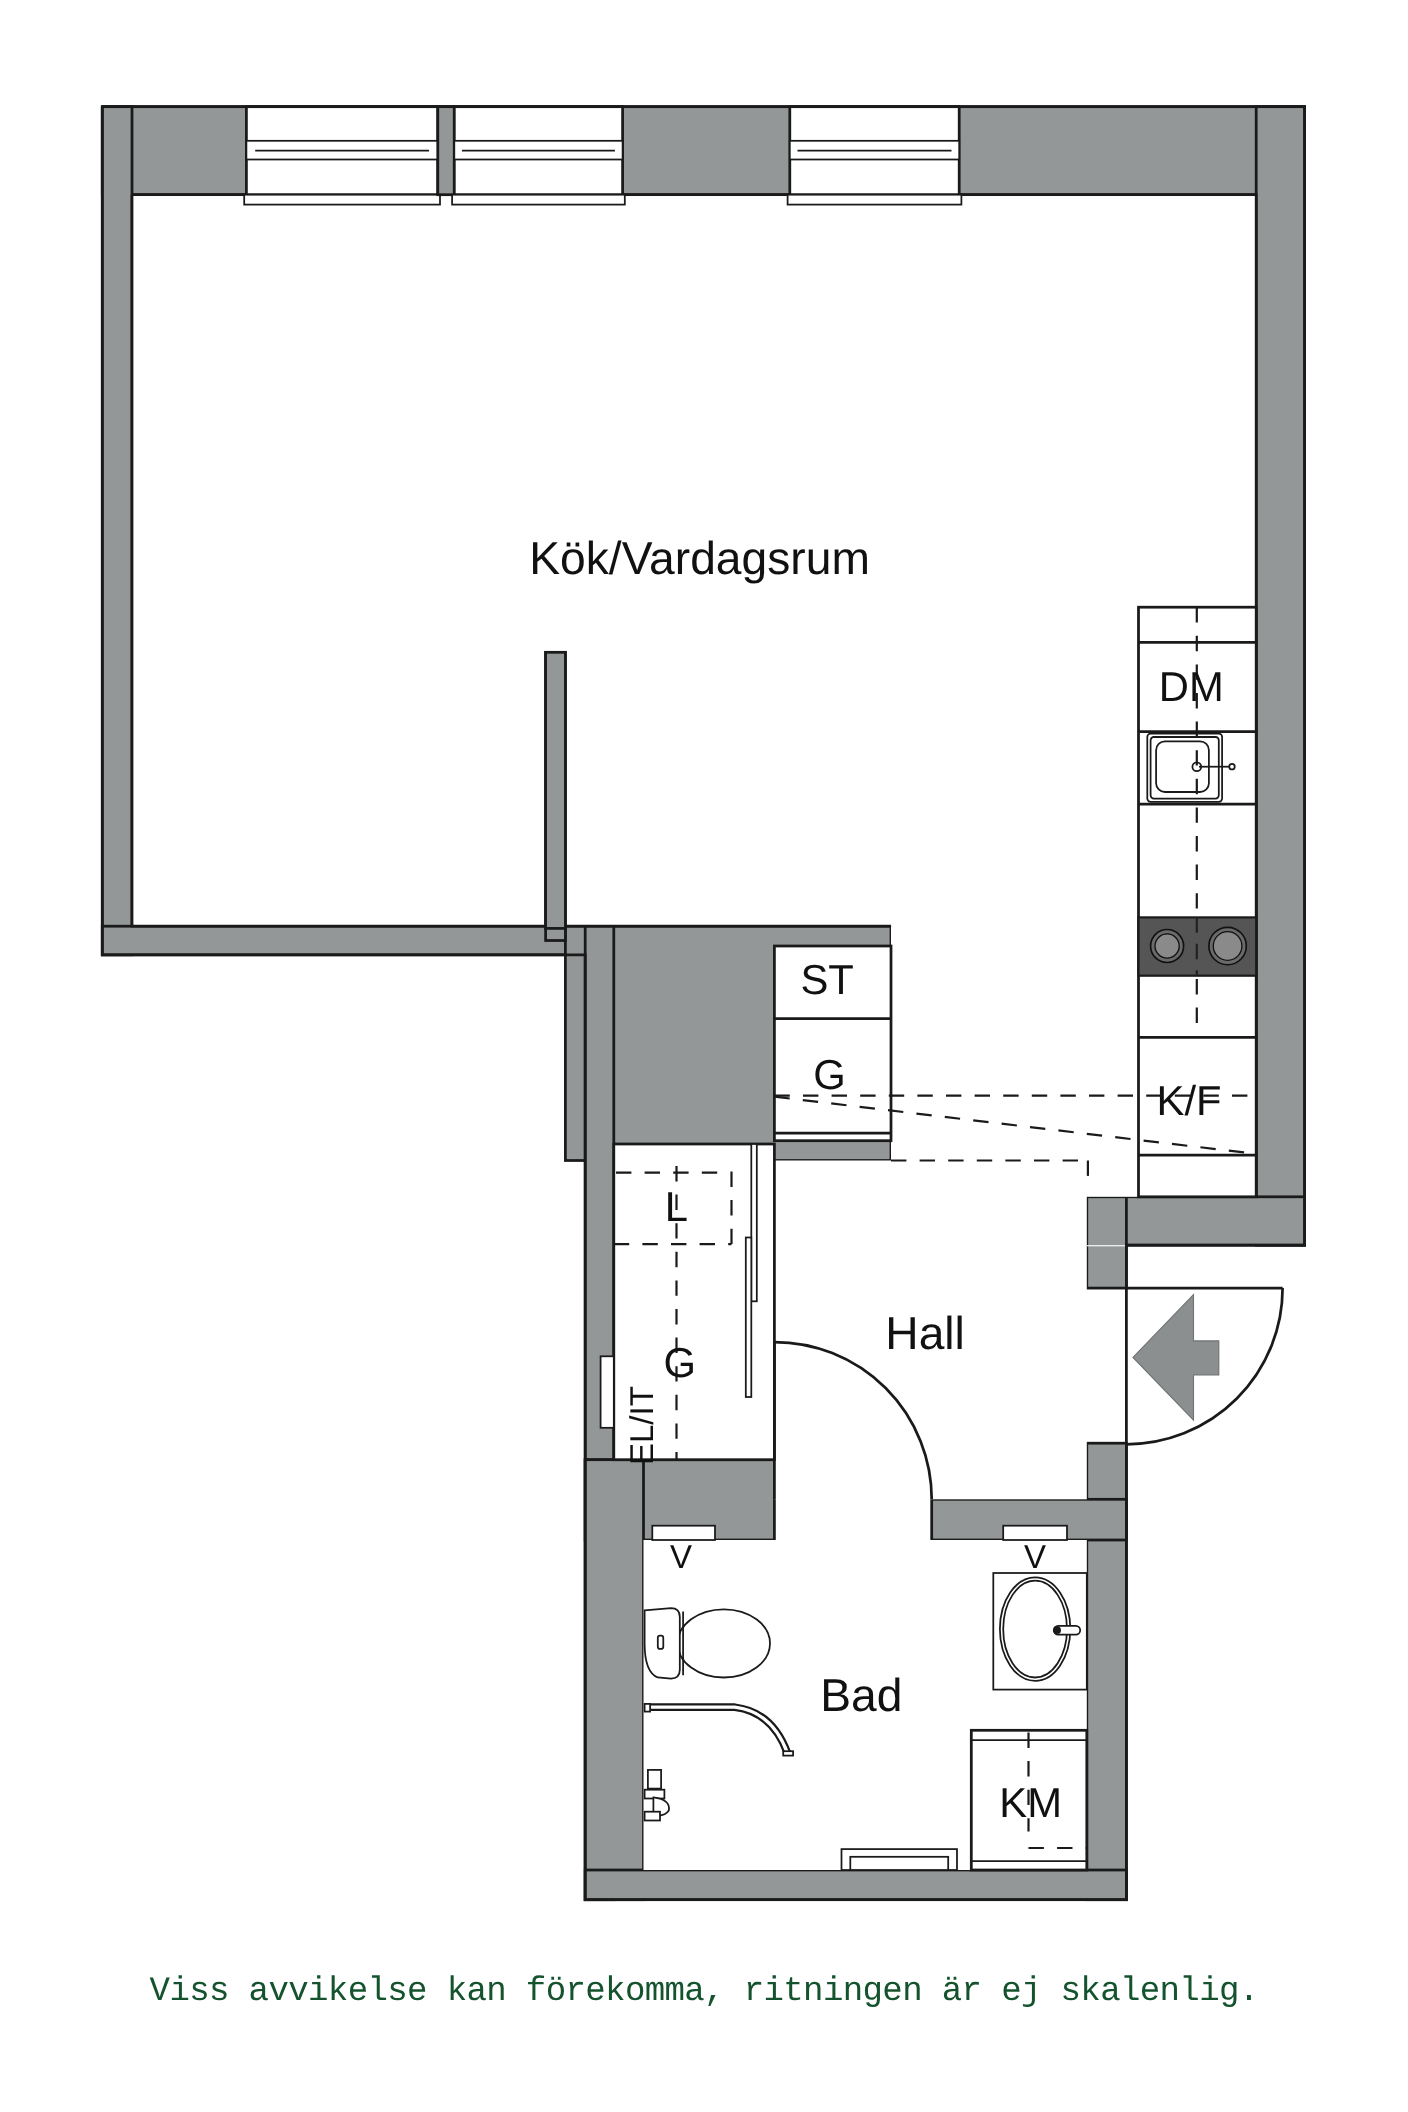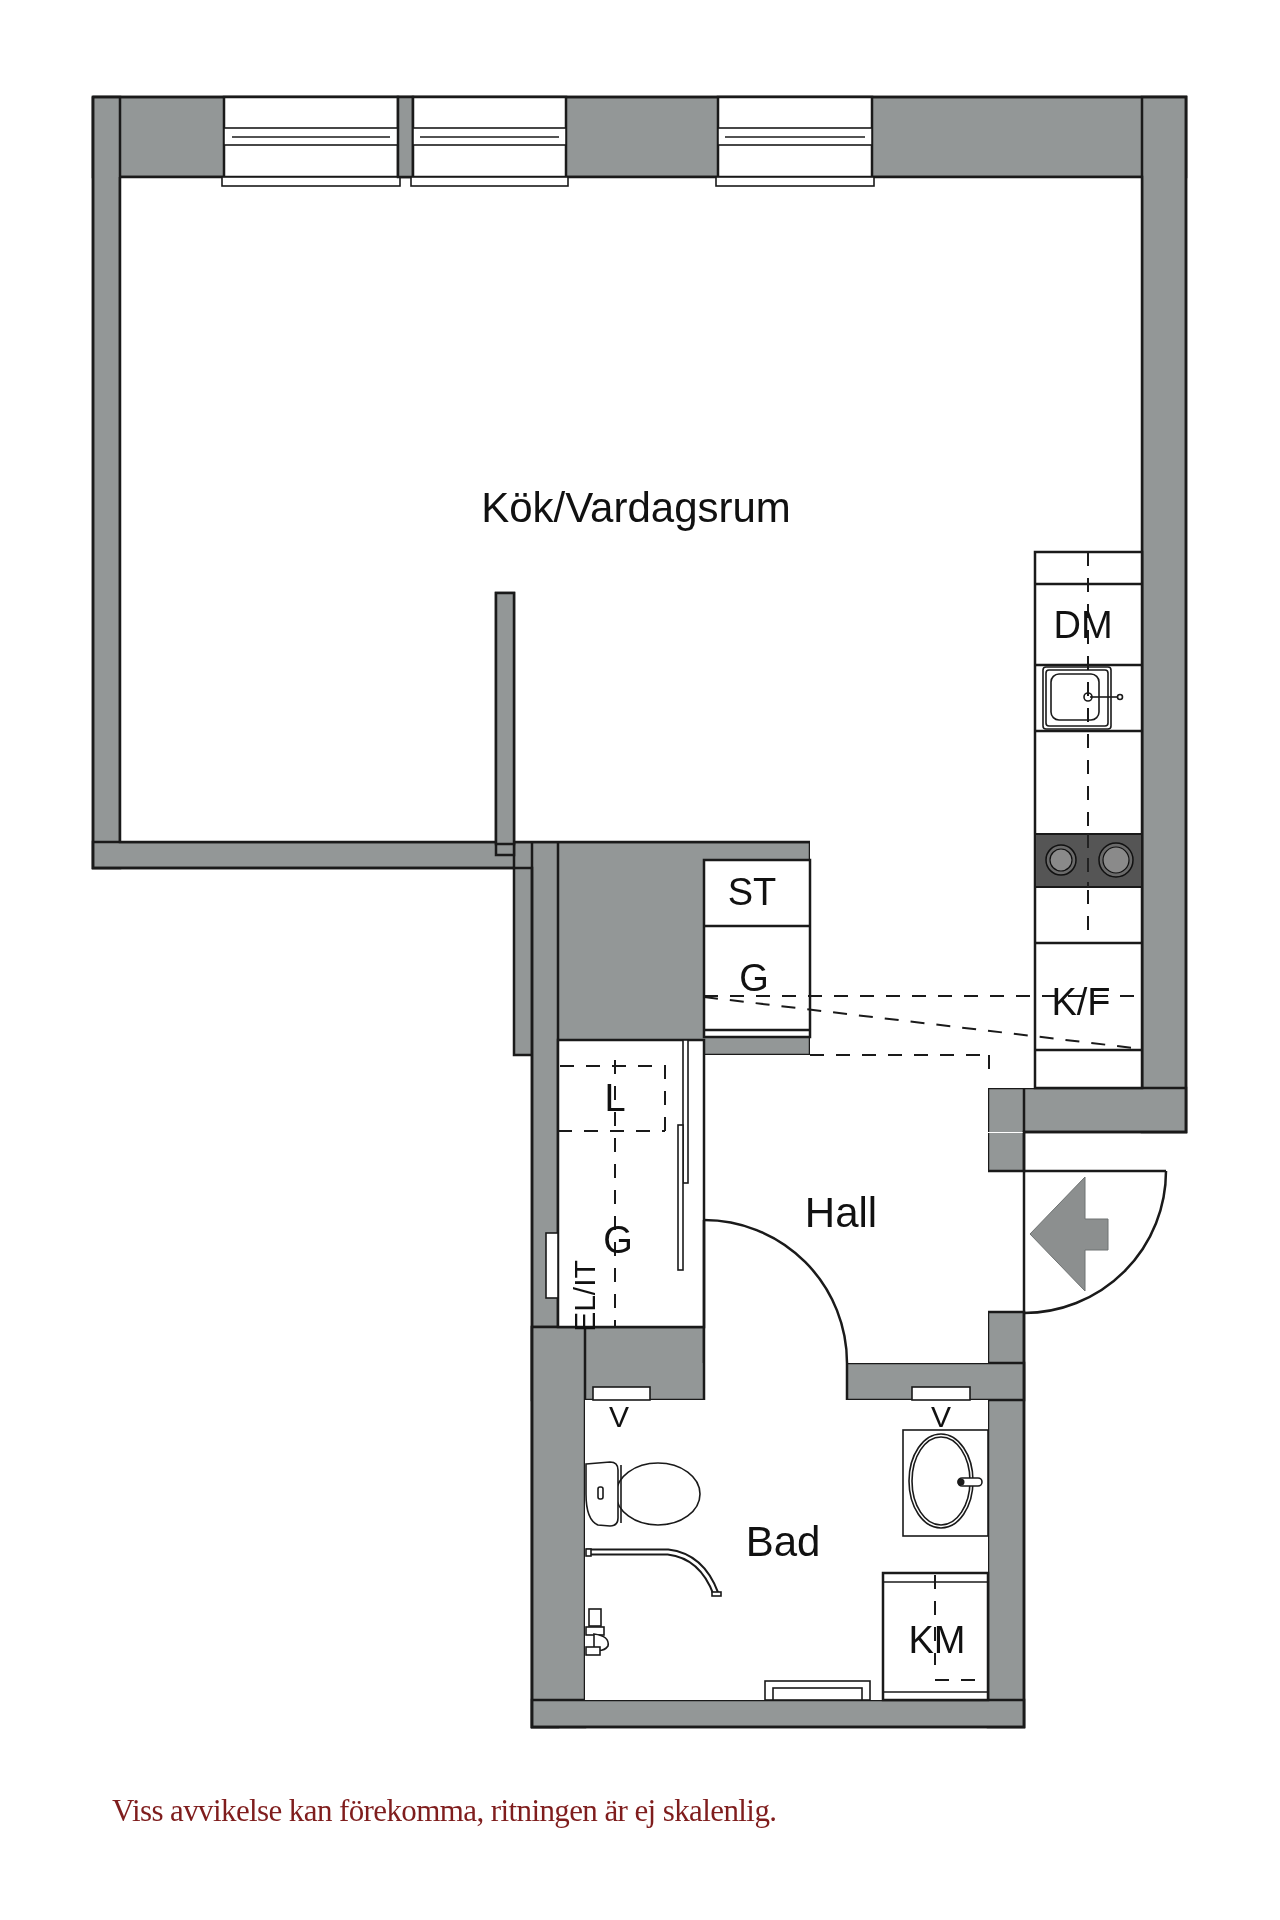--- a/index.html
+++ b/index.html
@@ -8,21 +8,21 @@
   .wall{fill:#939797;stroke:#1a1a1a;stroke-width:2.5;}
   .line{fill:none;stroke:#1a1a1a;stroke-width:2.5;}
   .thin{fill:none;stroke:#1a1a1a;stroke-width:1.6;}
   .white{fill:#ffffff;stroke:#1a1a1a;stroke-width:2.5;}
   .whitethin{fill:#ffffff;stroke:#1a1a1a;stroke-width:1.6;}
   .dash{fill:none;stroke:#1a1a1a;stroke-width:2;stroke-dasharray:14 12;}
   .lbl{font-family:"Liberation Sans","DejaVu Sans",sans-serif;fill:#111111;text-anchor:middle;dominant-baseline:central;}
   .room{font-size:42px;}
   .small{font-size:38px;}
   .tiny{font-size:30px;}
-  .note{position:absolute;left:112px;top:1793px;font-family:Liberation Serif, serif;font-size:31px;color:#7f1d1d;letter-spacing:-0.6px;white-space:nowrap;}
+  .note{position:absolute;left:136px;top:1793px;font-family:Liberation Mono, monospace;font-size:31px;color:#14532d;letter-spacing:-0.6px;white-space:nowrap;}
 </style>
 </head>
 <body>
 
 <svg width="1280" height="1920" viewBox="0 0 1280 1920">
 
   <g>
 
     <path class="wall" d="M93,97 L1186,97 L1186,1132 L1024,1132 L1024,1171 L1020,1171 L1020,1132 L988,1132 L988,1088 L1142,1088 L1142,177 L120,177 L120,842 L1142,842 L1142,868 L120,868 L93,868 Z" style="display:none"></path>
 

